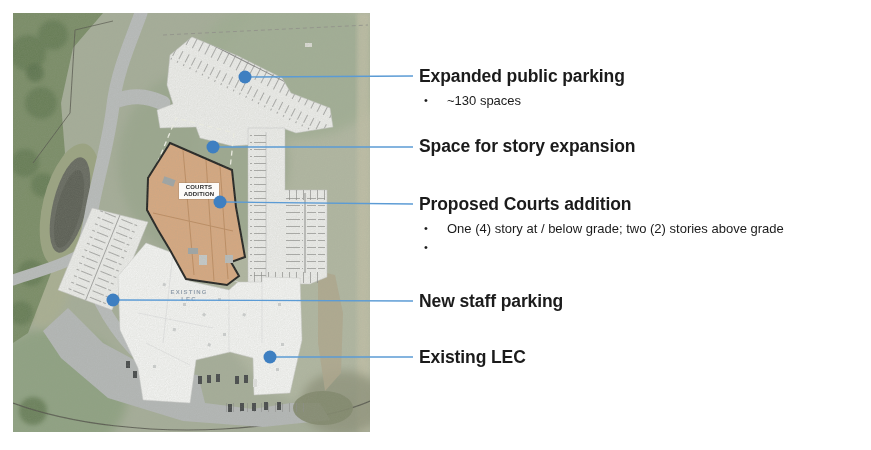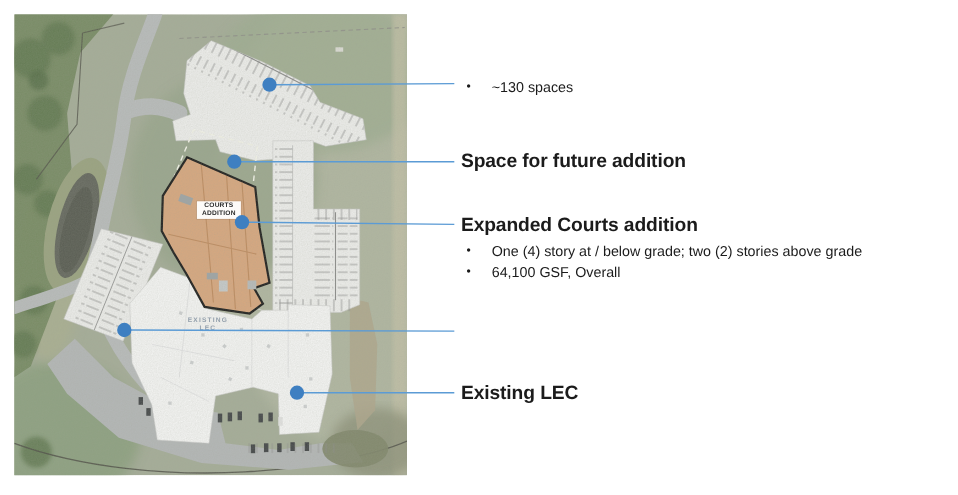--- a/index.html
+++ b/index.html
@@ -224,40 +224,43 @@
     <line class="leader-line" x1="119" y1="300" x2="413" y2="301"></line>
     <line class="leader-line" x1="276" y1="357" x2="413" y2="357"></line>
     <circle class="leader-dot" cx="245" cy="77" r="6.5"></circle>
     <circle class="leader-dot" cx="213" cy="147" r="6.5"></circle>
     <circle class="leader-dot" cx="220" cy="202" r="6.5"></circle>
     <circle class="leader-dot" cx="113" cy="300" r="6.5"></circle>
     <circle class="leader-dot" cx="270" cy="357" r="6.5"></circle>
   </svg>
 
   <div class="callout" style="top:66px">
+    <div class="co-title">Expanded public parking</div>
     <div class="co-bullet">
       <span class="b-dot">•</span>
       <span>~130 spaces</span>
     </div>
   </div>
 
   <div class="callout" style="top:136px">
-    <div class="co-title">Space for future addition</div>
+    <div class="co-title">Space for story expansion</div>
   </div>
 
   <div class="callout" style="top:194px">
-    <div class="co-title">Expanded Courts addition</div>
+    <div class="co-title">Proposed Courts addition</div>
     <div class="co-bullet">
       <span class="b-dot">•</span>
       <span>One (4) story at / below grade; two (2) stories above grade</span>
     </div>
     <div class="co-bullet" style="margin-top:0">
       <span class="b-dot">•</span>
-      <span>64,100 GSF, Overall</span>
     </div>
   </div>
 
+  <div class="callout" style="top:291px">
+    <div class="co-title">New staff parking</div>
+  </div>
 
   <div class="callout" style="top:347px">
     <div class="co-title">Existing LEC</div>
   </div>
 
 </div>
 
 </body></html>

